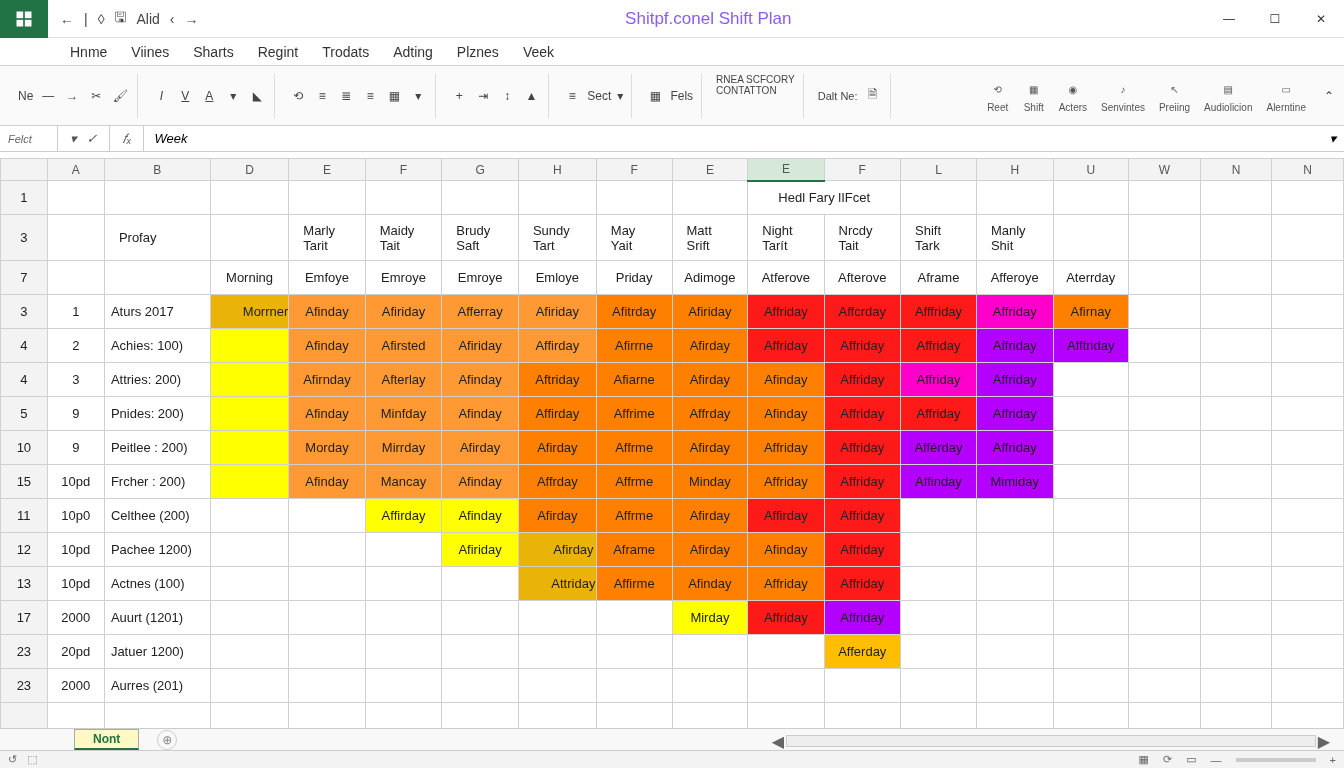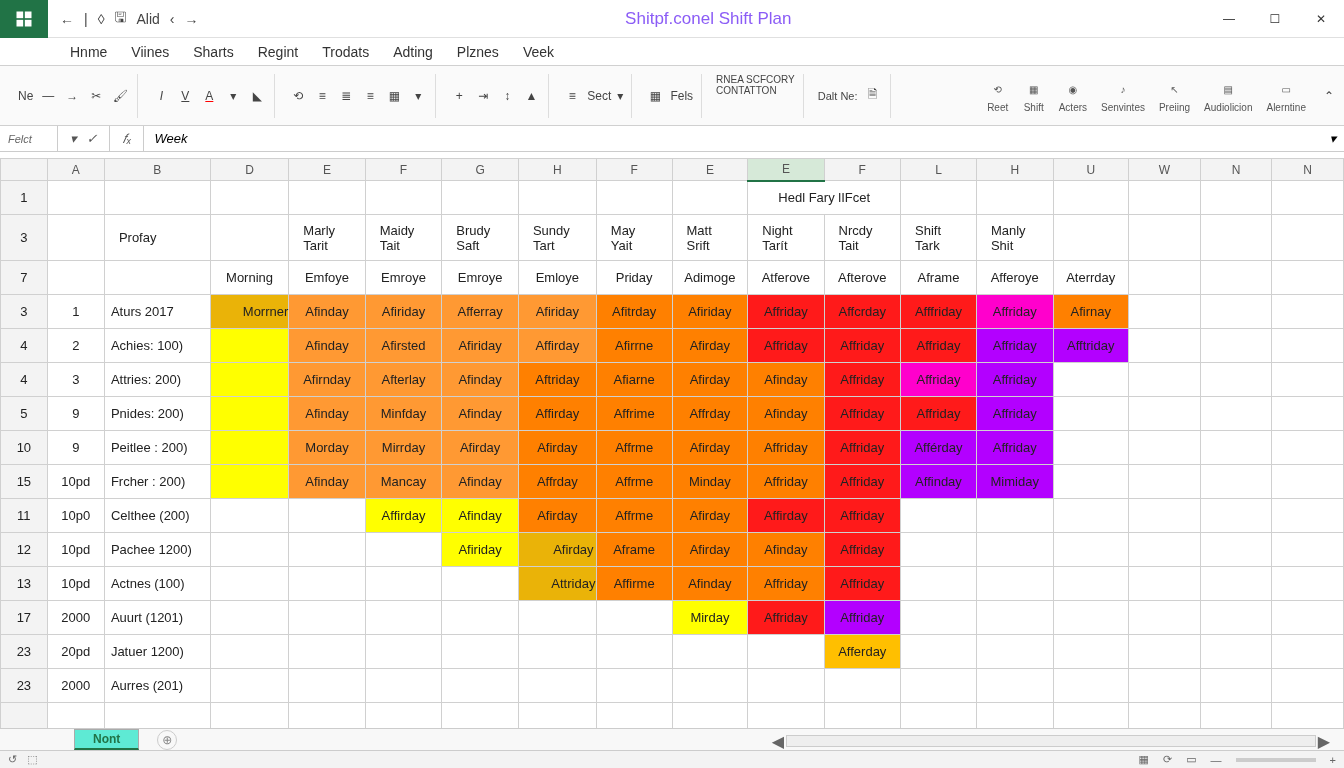--- a/index.html
+++ b/index.html
@@ -53,21 +53,21 @@
 .c-yel2 { background: #eab308; padding-left: 32px; }
 .c-ora { background: #ff9933; }
 .c-ora2 { background: #ff8000; }
 .c-red { background: #ff1a1a; }
 .c-mag { background: #ff00cc; }
 .c-pur { background: #b300ff; }
 .c-amb { background: #ffbf00; }
 
 
 .sheettabs { position: absolute; left: 0; right: 0; bottom: 18px; height: 22px; display: flex; align-items: center; border-top: 1px solid #ccc; font-size: 12px; background: #f8f8f8; }
-.sheettab { padding: 2px 18px; border: 1px solid #aaa; background: #5eead4; margin-left: 74px; border-bottom: 2px solid #217346; color: #217346; font-weight: 600; }
+.sheettab { padding: 2px 18px; border: 1px solid #aaa; background: #fef9c3; margin-left: 74px; border-bottom: 2px solid #217346; color: #217346; font-weight: 600; }
 .addsheet { margin-left: 18px; color: #888; width: 20px; height: 20px; border: 1px solid #ccc; border-radius: 50%; display: flex; align-items: center; justify-content: center; }
 .hscroll { position: absolute; right: 12px; left: 770px; height: 14px; bottom: 20px; display: flex; align-items: center; }
 .hscroll .track { flex: 1; height: 12px; background: #eee; border: 1px solid #ccc; }
 .hscroll .arr { width: 16px; height: 14px; display: flex; align-items: center; justify-content: center; color: #666; }
 
 
 .status { position: absolute; bottom: 0; left: 0; right: 0; height: 18px; background: #f3f3f3; border-top: 1px solid #ccc; display: flex; align-items: center; font-size: 11px; color: #666; padding: 0 8px; }
 .status-right { margin-left: auto; display: flex; gap: 14px; align-items: center; }
 </style>
 </head>

